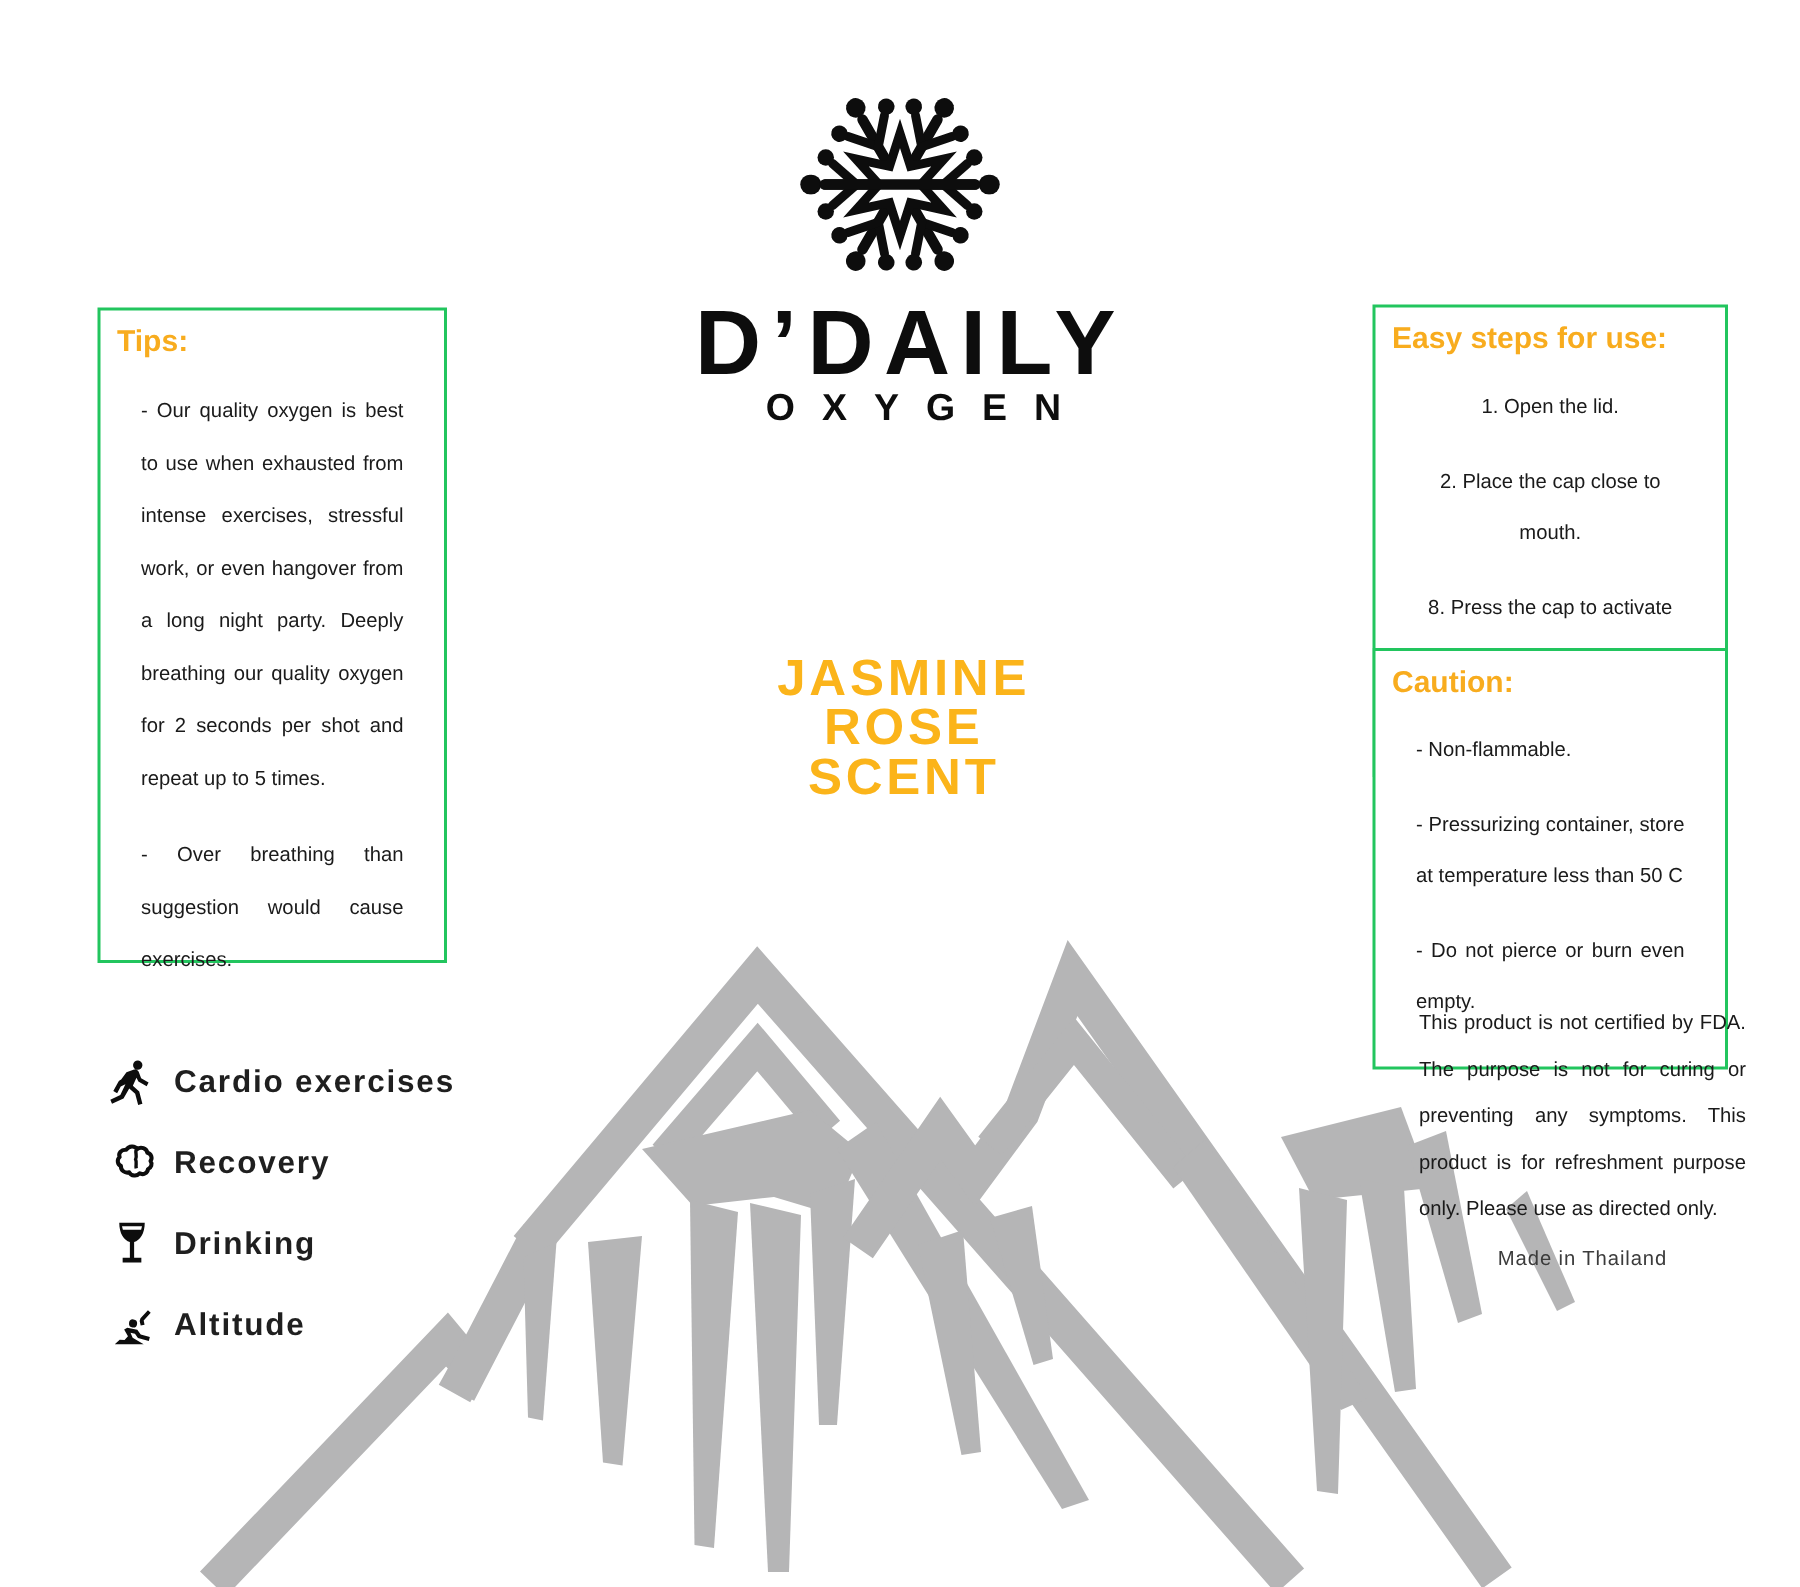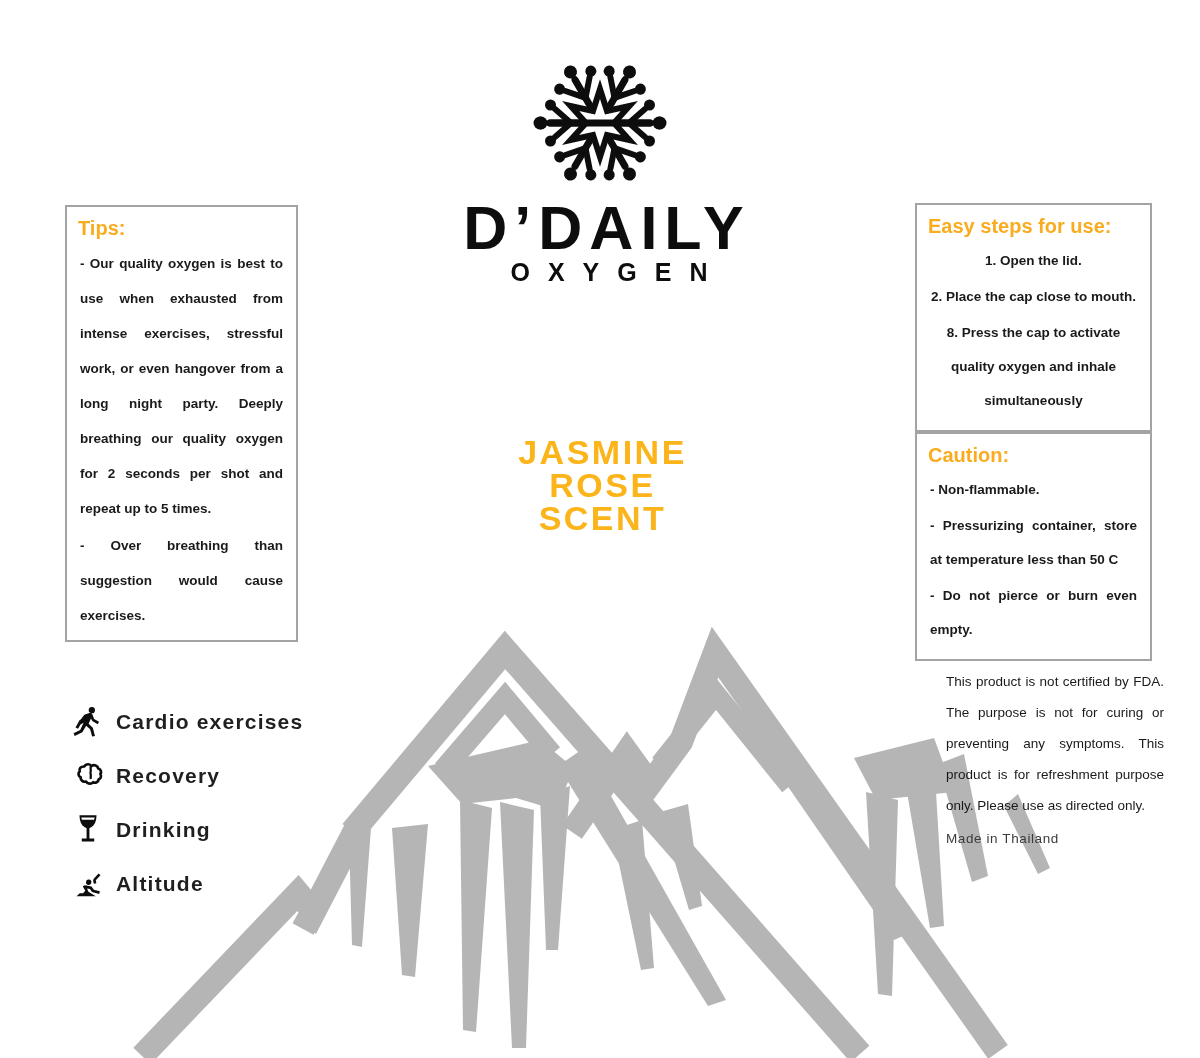--- a/index.html
+++ b/index.html
@@ -26,39 +26,38 @@
   #brand-sub{
     left:0;top:258px;width:1200px;
     text-align:center;
     font-size:25px;font-weight:700;
     letter-spacing:18px;padding-left:18px;
     color:#0d0d0d;
   }
 
   
   .info-box{
-    border:2px solid #a3a3a3;
+    border:2px solid #22c55e;
     background:#fff;
     padding:8px 11px 10px 11px;
     box-sizing:border-box;
   }
   #tips-box{left:65px;top:205px;width:233px;height:437px;}
   #easy-box{left:915px;top:203px;width:237px;min-height:207px;}
   #caution-box{left:915px;top:432px;width:237px;min-height:210px;}
   .box-title{
     color:var(--accent,#f8ac1e);
     font-weight:700;font-size:20px;
     margin:2px 0 6px 0;
   }
   .box-text p{
-    margin:2px;
+    margin:16px;
     font-size:13.5px;
     line-height:35px;
     text-align:justify;
-    font-weight:bold;
   }
   #easy-box .box-text p{text-align:center;line-height:34px;}
   #caution-box .box-text p{line-height:34px;}
 
   
   #scent{
     left:0;top:436px;width:1200px;
     text-align:center;
     color:var(--scent,#fbb41a);
     font-size:34px;font-weight:700;
@@ -80,21 +79,21 @@
 
   
   #disclaimer{
     left:922px;top:666px;width:218px;margin-left:24px;
   }
   #disclaimer-text{
     margin:0;font-size:13.5px;line-height:31px;text-align:justify;
   }
   #made-in{
     margin:10px 0 0 0;
-    text-align:left;
+    text-align:center;
     font-size:13.5px;letter-spacing:0.6px;
     color:#3b3b3b;
   }
 
   
   #mountains{left:0;top:0;width:1200px;height:1058px;pointer-events:none;}
   .mtn{fill:var(--mountain,#b5b5b6);}
   .mtn-stroke{fill:none;stroke:var(--mountain,#b5b5b6);}
 
   .z1{z-index:1;} .z2{z-index:2;position:absolute;}

